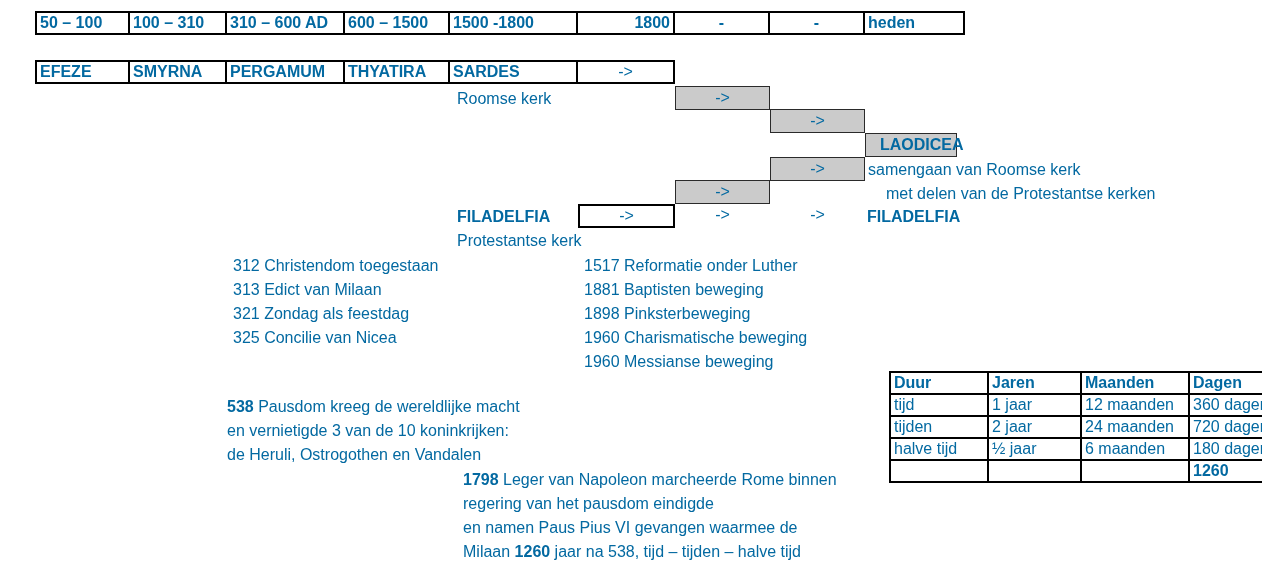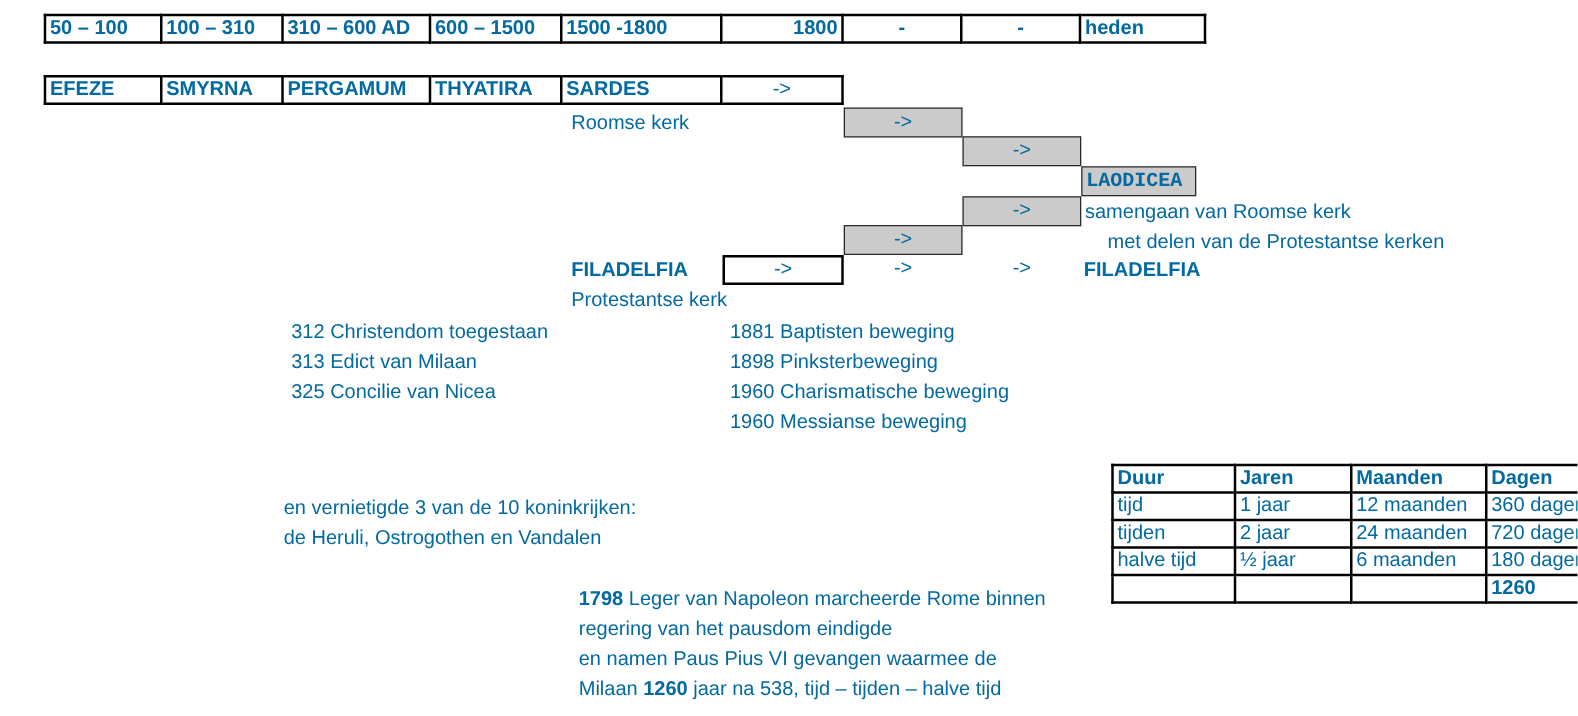--- a/index.html
+++ b/index.html
@@ -72,48 +72,51 @@
       <td class="b">SARDES</td>
       <td class="c">-&gt;</td>
     </tr>
   </tbody>
     </table>
 
   <div class="lbl" style="left:427px;top:88px;">Roomse kerk</div>
   <div class="box" style="left:645px;top:86px;width:95px;">-&gt;</div>
   <div class="box" style="left:740px;top:109px;width:95px;">-&gt;</div>
 
-  <div class="box bold" style="left:835px;top:133px;width:92px;text-align:left;padding-left:3px;font-family:Liberation Mono, monospace;">LAODICEA</div>
+  <div class="box bold" style="left:835px;top:133px;width:92px;text-align:left;padding-left:14px;">LAODICEA</div>
 
   <div class="box" style="left:740px;top:157px;width:95px;">-&gt;</div>
   <div class="lbl" style="left:838px;top:159px;">samengaan van Roomse kerk</div>
   <div class="box" style="left:645px;top:180px;width:95px;">-&gt;</div>
   <div class="lbl" style="left:856px;top:183px;">met delen van de Protestantse kerken</div>
 
   <div class="lbl bold" style="left:427px;top:206px;">FILADELFIA</div>
   <div class="whitebox" style="left:548px;top:204px;width:97px;">-&gt;</div>
   <div class="plainarrow" style="left:645px;top:206px;">-&gt;</div>
   <div class="plainarrow" style="left:740px;top:206px;">-&gt;</div>
   <div class="lbl bold" style="left:837px;top:206px;">FILADELFIA</div>
   <div class="lbl" style="left:427px;top:230px;">Protestantse kerk</div>
 
   <div class="list" style="left:203px;top:254px;">
     <div>312 Christendom toegestaan</div>
     <div>313 Edict van Milaan</div>
+    <div>321 Zondag als feestdag</div>
     <div>325 Concilie van Nicea</div>
   </div>
 
   <div class="list" style="left:554px;top:254px;">
+    <div>1517 Reformatie onder Luther</div>
     <div>1881 Baptisten beweging</div>
     <div>1898 Pinksterbeweging</div>
     <div>1960 Charismatische beweging</div>
     <div>1960 Messianse beweging</div>
   </div>
 
   <div class="para" style="left:197px;top:395px;">
+    <div><span class="bold">538</span><span> Pausdom kreeg de wereldlijke macht</span></div>
     <div>en vernietigde 3 van de 10 koninkrijken:</div>
     <div>de Heruli, Ostrogothen en Vandalen</div>
   </div>
 
   <table class="grid" style="left:859px;top:371px;">
     <colgroup>
       <col style="width:98px">
         <col style="width:93px">
         <col style="width:108px">
         <col style="width:95px">

